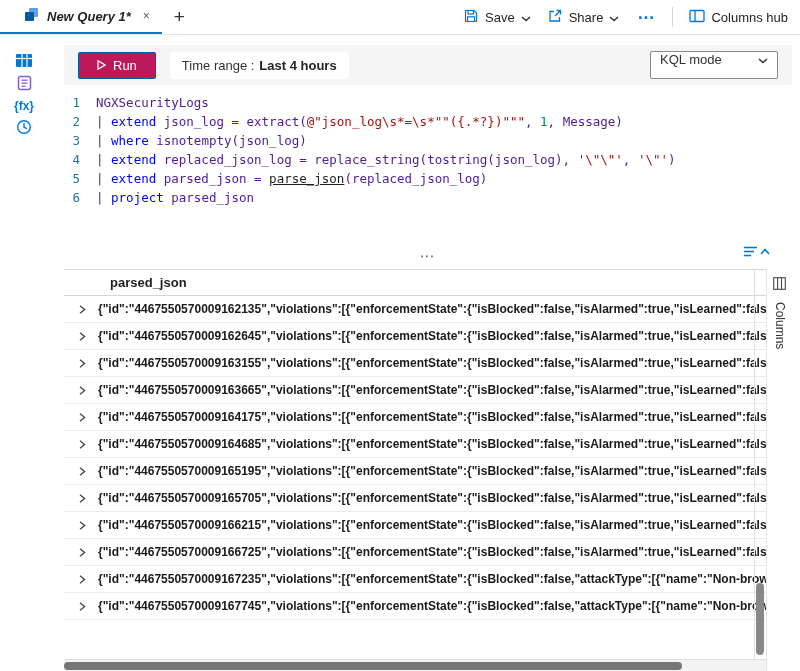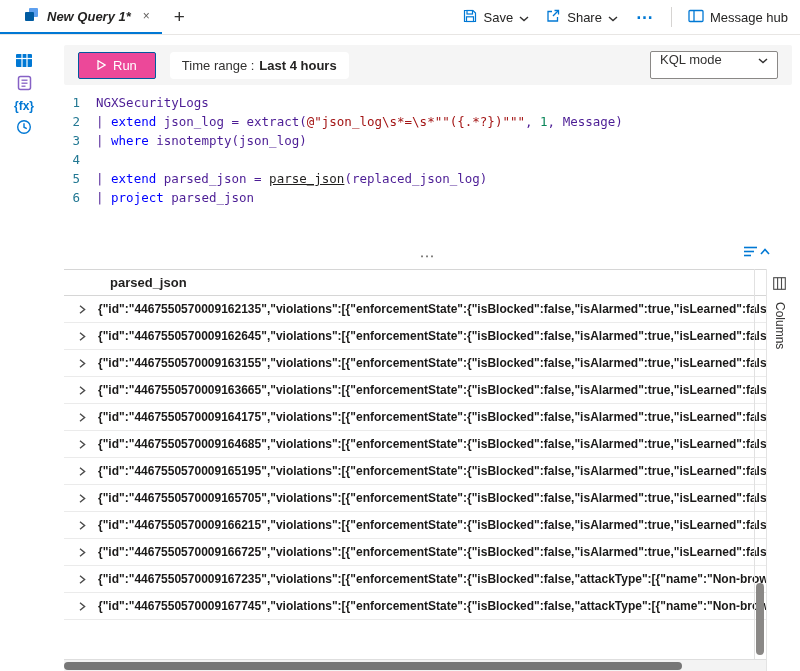--- a/index.html
+++ b/index.html
@@ -21,21 +21,21 @@
 
   
   .bodyrow { display:flex; height:636px; }
   .rail { width:48px; display:flex; flex-direction:column; align-items:center; padding-top:16px; }
   .rail-item { cursor:pointer; display:flex; align-items:center; justify-content:center; width:28px; height:22px; }
   .fx-label { color:#0078d4; font-size:12px; font-weight:bold; }
   .main { flex:1; display:flex; flex-direction:column; padding:0 8px 0 16px; min-width:0; }
 
   
   .toolbar { margin-top:10px; height:40px; background:#f5f5f5; border-radius:2px; display:flex; align-items:center; gap:14px; padding:0 14px; }
-  .run-btn { display:flex; align-items:center; gap:7px; background:#ec4899; border:1px solid #005a9e; color:#fff; height:27px; padding:0 18px; border-radius:2px; cursor:pointer; font-size:13px; }
+  .run-btn { display:flex; align-items:center; gap:7px; background:#be185d; border:1px solid #005a9e; color:#fff; height:27px; padding:0 18px; border-radius:2px; cursor:pointer; font-size:13px; }
   .pill { background:#fff; border-radius:4px; height:27px; display:flex; align-items:center; gap:5px; padding:0 12px; white-space:nowrap; cursor:pointer; }
   .pill b { font-weight:bold; color:#252423; }
   .mode-select { margin-left:auto; background:#fff; border:1px solid #8a8886; border-radius:2px; height:28px; min-width:128px; display:flex; align-items:flex-start; justify-content:space-between; padding:0 9px; cursor:pointer; }
 
   
   .editor { margin-top:8px; height:150px; font-family:"DejaVu Sans Mono", monospace; font-size:12.5px; line-height:19px; overflow:hidden; }
   .code-line { display:flex; }
   .line-num { width:32px; text-align:right; padding-right:16px; color:#237893; flex:none; }
   .line-code { white-space:pre; }
   .tok-plain { color:#4c1d95; }
@@ -119,21 +119,21 @@
       </div>
       <div class="more-dots">⋯</div>
       <div class="vdivider"></div>
       <div class="action">
         <span>
           <svg width="16" height="14" viewBox="0 0 16 14">
               <rect x="1" y="1.5" width="14" height="11" rx="1" fill="none" stroke="#0078d4" stroke-width="1.3"></rect>
               <line x1="6" y1="1.5" x2="6" y2="12.5" stroke="#0078d4" stroke-width="1.3"></line>
             </svg>
         </span>
-        <span class="action-label">Message hub</span>
+        <span class="action-label">Columns hub</span>
       </div>
     </div>
   </div>
 
   <div class="bodyrow">
 
     <div class="rail">
       <div class="rail-item">
         <span>
           <svg width="18" height="15" viewBox="0 0 18 15">
@@ -197,20 +197,21 @@
             <div class="code-line">
               <span class="line-num">2</span>
               <span class="line-code"><span class="tok-plain">| </span><span class="tok-kw">extend</span><span class="tok-plain"> json_log = extract(</span><span class="tok-str">@"json_log\s*=\s*""({.*?})"""</span><span class="tok-plain">, </span><span class="tok-num">1</span><span class="tok-plain">, Message)</span></span>
             </div>
             <div class="code-line">
               <span class="line-num">3</span>
               <span class="line-code"><span class="tok-plain">| </span><span class="tok-kw">where</span><span class="tok-plain"> isnotempty(json_log)</span></span>
             </div>
             <div class="code-line">
               <span class="line-num">4</span>
+              <span class="line-code"><span class="tok-plain">| </span><span class="tok-kw">extend</span><span class="tok-plain"> replaced_json_log = replace_string(tostring(json_log), </span><span class="tok-str">'\"\"'</span><span class="tok-plain">, </span><span class="tok-str">'\"'</span><span class="tok-plain">)</span></span>
             </div>
             <div class="code-line">
               <span class="line-num">5</span>
               <span class="line-code"><span class="tok-plain">| </span><span class="tok-kw">extend</span><span class="tok-plain"> parsed_json = </span><span class="tok-fn">parse_json</span><span class="tok-plain">(replaced_json_log)</span></span>
             </div>
             <div class="code-line">
               <span class="line-num">6</span>
               <span class="line-code"><span class="tok-plain">| </span><span class="tok-kw">project</span><span class="tok-plain"> parsed_json</span></span>
             </div>
           </div>

